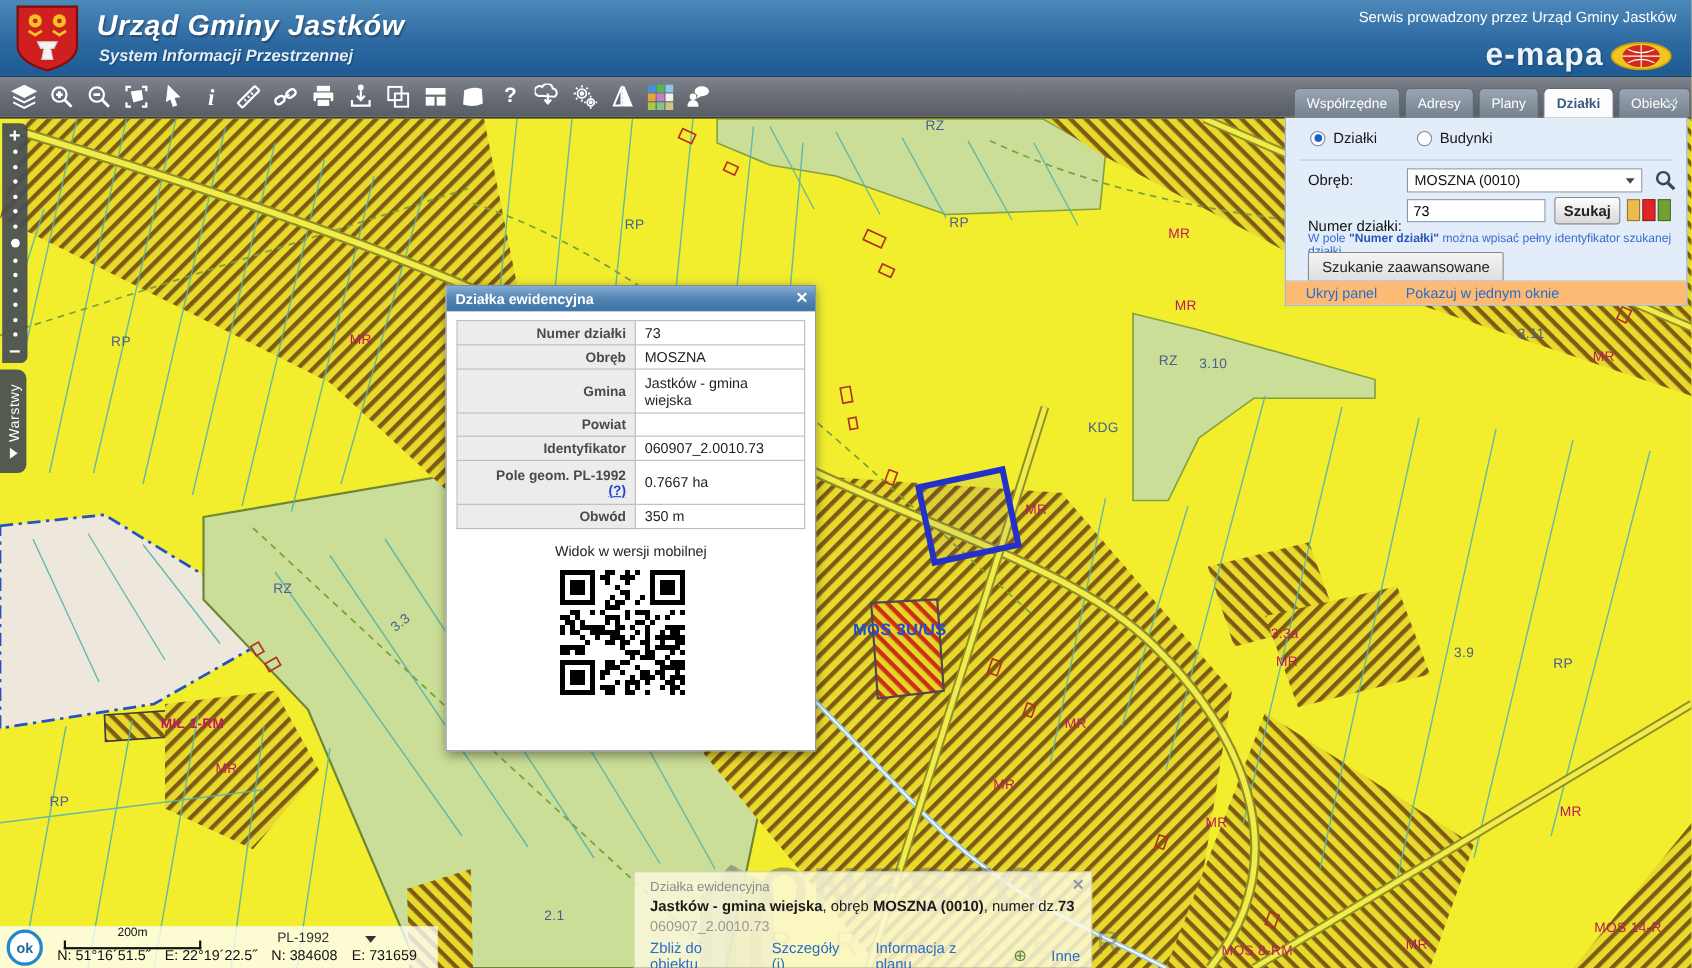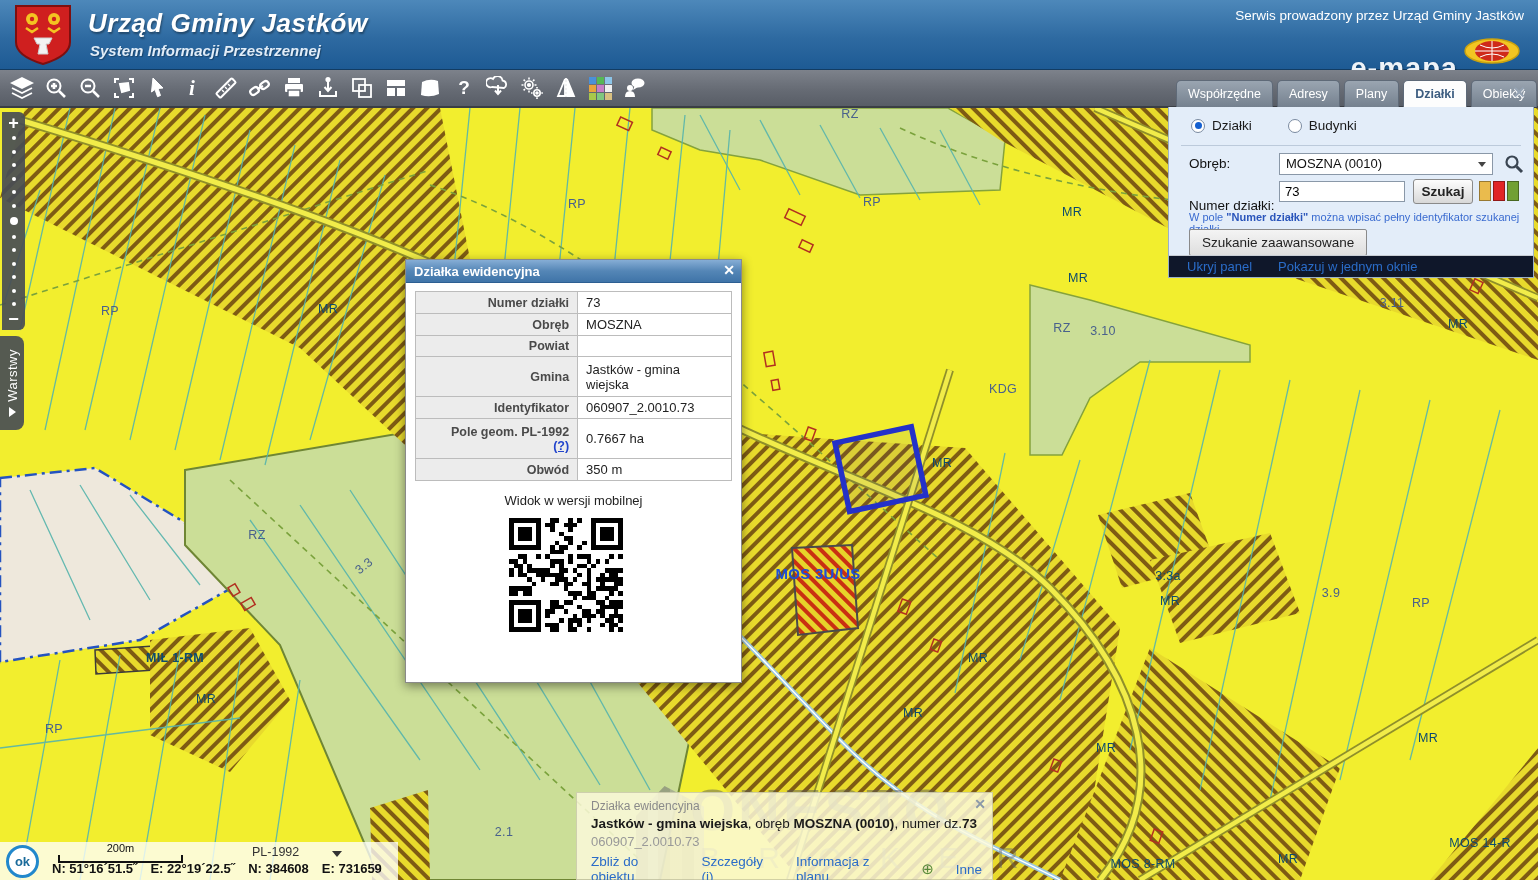--- a/index.html
+++ b/index.html
@@ -7,38 +7,38 @@
   #app { position:relative; width:1538px; height:880px; background:#f2ee2e; }
 
   
   .header { position:absolute; left:0; top:0; width:1538px; height:70px;
     background:linear-gradient(180deg,#4d88ba 0%,#2e6aa1 55%,#1d5a94 100%);
     border-bottom:1px solid #123c63; }
   .coat { position:absolute; left:12px; top:4px; width:62px; height:62px; }
   .app-title { position:absolute; left:88px; top:8px; color:#fff; font-size:26px; font-weight:bold; font-style:italic; letter-spacing:.5px; text-shadow:1px 2px 2px rgba(0,0,0,.35); }
   .app-subtitle { position:absolute; left:90px; top:42px; color:#e2edf8; font-size:15px; font-weight:bold; font-style:italic; text-shadow:1px 1px 1px rgba(0,0,0,.3); }
   .service-note { position:absolute; right:14px; top:8px; color:#fff; font-size:13.5px; }
-  .brand { position:absolute; right:80px; top:52px; color:#eef3f8; font-size:29px; font-weight:bold; letter-spacing:1px; text-shadow:1px 1px 2px rgba(0,0,0,.3); }
+  .brand { position:absolute; right:80px; top:34px; color:#eef3f8; font-size:29px; font-weight:bold; letter-spacing:1px; text-shadow:1px 1px 2px rgba(0,0,0,.3); }
   .brand-oval { position:absolute; right:18px; top:38px; width:56px; height:26px; }
 
   
   .toolbar { position:absolute; left:0; top:70px; width:1538px; height:38px;
     background:linear-gradient(180deg,#7d828b 0%,#666b74 55%,#585d66 100%);
     border-bottom:2px solid #3a3e44; display:flex; align-items:center; padding-left:6px; gap:2px; }
   .tbtn { width:32px; height:32px; border:none; background:transparent; display:flex; align-items:center; justify-content:center; cursor:pointer; }
   .tbtn svg { width:24px; height:24px; }
   .tbtn .txt { color:#fff; font-size:19px; font-weight:bold; }
   .tbtn .txt.it { font-style:italic; font-family:"Liberation Serif",serif; font-size:21px; }
   .cgrid { display:grid; grid-template-columns:repeat(3,7px); grid-template-rows:repeat(3,7px); gap:1px; }
   .cgrid i { display:block; }
 
   
   .map { position:absolute; left:0; top:108px; width:1538px; height:772px; background:#f2ee2e; overflow:hidden; }
   .map-label { position:absolute; transform:translate(-50%,-50%); font-size:12.5px; letter-spacing:.3px; white-space:nowrap; }
-  .map-label.red { color:#0c4a6e; }
+  .map-label.red { color:#be185d; }
   .map-label.blue { color:#49618c; }
   .map-label.big { font-size:15px; font-weight:bold; color:#1d4ed8; }
   .map-label.bold { font-weight:bold;margin-left:32px; }
 
   .wm-onesto { position:absolute; left:690px; top:668px; font-size:58px; font-weight:bold; color:rgba(90,90,90,.5); letter-spacing:3px; }
   .wm-broker { position:absolute; left:700px; top:733px; font-size:30px; color:rgba(105,105,105,.45); letter-spacing:15px; }
   .wm-building { position:absolute; left:636px; top:678px; width:68px; height:94px; opacity:.55;
     background:linear-gradient(90deg,#6e6e6e 0 12px,#9a9a9a 12px 22px,#6e6e6e 22px 34px,#8d8d8d 34px 46px,#6e6e6e 46px 58px,#9a9a9a 58px 68px);
     clip-path:polygon(0 100%,0 32%,42% 0,100% 22%,100% 100%); }
 
@@ -88,21 +88,21 @@
   .mag { position:absolute; left:334px; top:46px; width:22px; height:22px; cursor:pointer; }
   .pinput { position:absolute; left:110px; top:74px; width:126px; height:21px; border:1px solid #8a98a8; font-size:13px; padding-left:5px; font-family:"Liberation Sans",sans-serif; }
   .searchbtn { position:absolute; left:244px; top:72px; width:60px; height:25px; font-size:13.5px; font-weight:bold; color:#222;
     background:linear-gradient(180deg,#fdfdfd,#d8d8d8); border:1px solid #8a8a8a; border-radius:3px; cursor:pointer; }
   .chips { position:absolute; left:310px; top:74px; display:flex; gap:2px; }
   .chip { width:12px; height:20px; border:1px solid rgba(0,0,0,.35); }
   .phint { position:absolute; left:20px; top:104px; width:336px; font-size:11px; color:#3a6bd0; }
   .phint b { color:#2a55bb; }
   .advbtn { position:absolute; left:20px; top:122px; height:27px; padding:0 12px; font-size:13.5px; color:#222;
     background:linear-gradient(180deg,#f4f4f4,#dedede); border:1px solid #8a8a8a; border-radius:2px; cursor:pointer; }
-  .plinks { position:absolute; left:0; right:0; bottom:0; height:22px; background:#0f172a; border-top:1px solid #c8cdd4;
+  .plinks { position:absolute; left:0; right:0; bottom:0; height:22px; background:#fdba74; border-top:1px solid #c8cdd4;
     font-size:13px; padding-left:18px; display:flex; gap:26px; align-items:center; }
   .plinks a { color:#2a6cc8; text-decoration:none; cursor:pointer; }
 
   
   .infobar { position:absolute; left:576px; top:792px; width:417px; height:88px; background:rgba(251,249,217,.85);
     border:1px solid rgba(150,150,120,.4); padding:6px 10px 0 14px; }
   .infobar .t { font-size:12px; color:#8a8a8a; }
   .infobar .main { font-size:13.5px; color:#1a1a1a; margin-top:3px; }
   .infobar .id { font-size:13px; color:#999; margin-top:3px; }
   .infobar .links { margin-top:5px; font-size:13.5px; display:flex; align-items:center; gap:22px; }
@@ -111,21 +111,21 @@
   .infobar-close { position:absolute; right:6px; top:3px; color:#8a98a8; font-size:14px; font-weight:bold; background:none; border:none; cursor:pointer; }
 
   
   .statusbar { position:absolute; left:0; top:842px; width:398px; height:38px; background:rgba(255,255,255,.78); }
   .okbtn { position:absolute; left:6px; top:845px; width:33px; height:33px; border-radius:50%; background:#fff;
     border:3px solid #2288cc; color:#1a6a9a; font-weight:bold; font-size:13px; cursor:pointer; z-index:3; }
   .scale-label { position:absolute; left:58px; top:0px; width:125px; text-align:center; font-size:11px; color:#111; }
   .scale-bar { position:absolute; left:58px; top:13px; width:125px; height:8px; border-left:2px solid #111; border-right:2px solid #111; border-bottom:2px solid #111; }
   .crs { position:absolute; left:252px; top:3px; font-size:12.5px; color:#333; cursor:pointer; }
   .crs-chev { position:absolute; left:332px; top:9px; width:0; height:0; border-left:5px solid transparent; border-right:5px solid transparent; border-top:6px solid #333; cursor:pointer; }
-  .coords { position:absolute; left:52px; top:19px; width:295px; font-size:13px; font-weight:bold; color:#111; display:flex; gap:13px; white-space:nowrap; }
+  .coords { position:absolute; left:52px; top:19px; width:295px; font-size:13px; font-weight:normal; color:#111; display:flex; gap:13px; white-space:nowrap; }
 </style>
 </head>
 <body>
 
 <div id="app">
 
   <div class="header">
     <svg class="coat" viewBox="0 0 62 62">
       <path d="M4 2 h54 v36 q0 14 -27 22 q-27 -8 -27 -22 Z" fill="#cf1f1f" stroke="#7e0f0f" stroke-width="2"></path>
       <g fill="#f4c321">
@@ -434,27 +434,27 @@
     <table class="dtable">
       <tbody>
           <tr>
             <td class="lbl">Numer działki</td>
             <td class="val">73</td>
           </tr>
       <tr>
             <td class="lbl">Obręb</td>
             <td class="val">MOSZNA</td>
           </tr>
+      <tr style="height:40px;">
+            <td class="lbl">Gmina</td>
+            <td class="val" style="width:150px;">Jastków - gmina wiejska</td>
+          </tr>
       <tr>
             <td class="lbl">Powiat</td>
             <td class="val"></td>
-          </tr>
-      <tr style="height:40px;">
-            <td class="lbl">Gmina</td>
-            <td class="val" style="width:150px;">Jastków - gmina wiejska</td>
           </tr>
       <tr>
             <td class="lbl">Identyfikator</td>
             <td class="val">060907_2.0010.73</td>
           </tr>
       <tr style="height:40px;">
         <td class="lbl"><span>Pole geom. PL-1992</span><br>
           <a>(?)</a></td>
         <td class="val">0.7667 ha</td>
           </tr>

